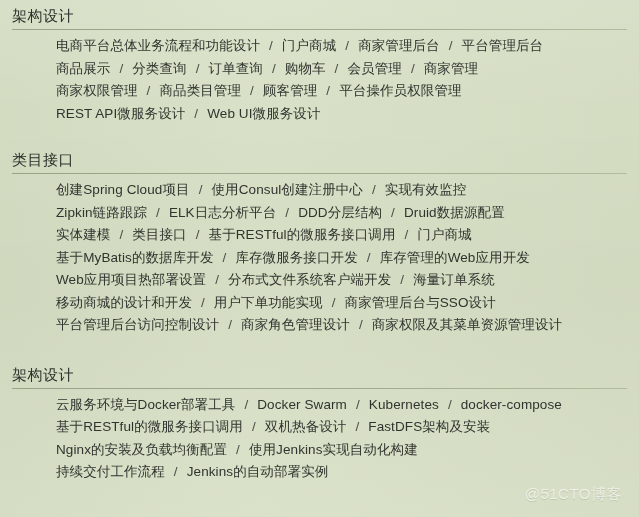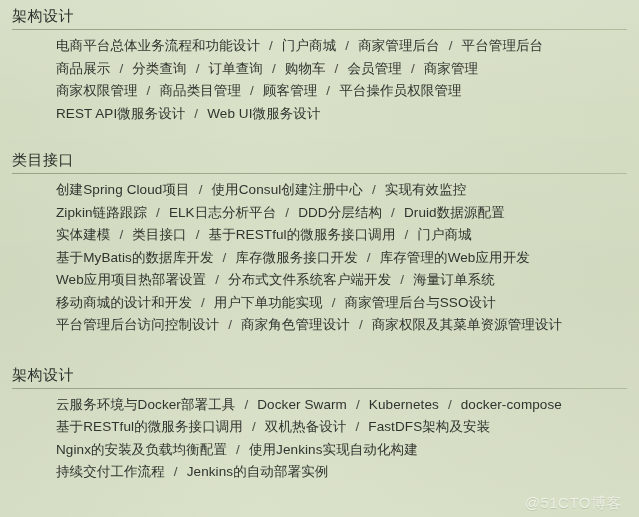--- a/index.html
+++ b/index.html
@@ -61,21 +61,21 @@
   .sep {
     color: #4a4f47;
     padding: 0 9px;
     font-weight: normal;
   }
   .gap-arch  { height: 19px; }
   .gap-dev   { height: 22px; }
   .watermark {
     position: absolute;
     right: 17px;
-    bottom: 4px;
+    bottom: 13px;
     font-size: 15px;
     color: rgba(255,255,255,0.62);
     letter-spacing: 0.5px;
     text-shadow: 0 1px 0 rgba(120,135,105,0.25);
     pointer-events: none;
     user-select: none;
   }
 </style>
 </head>
 <body>

